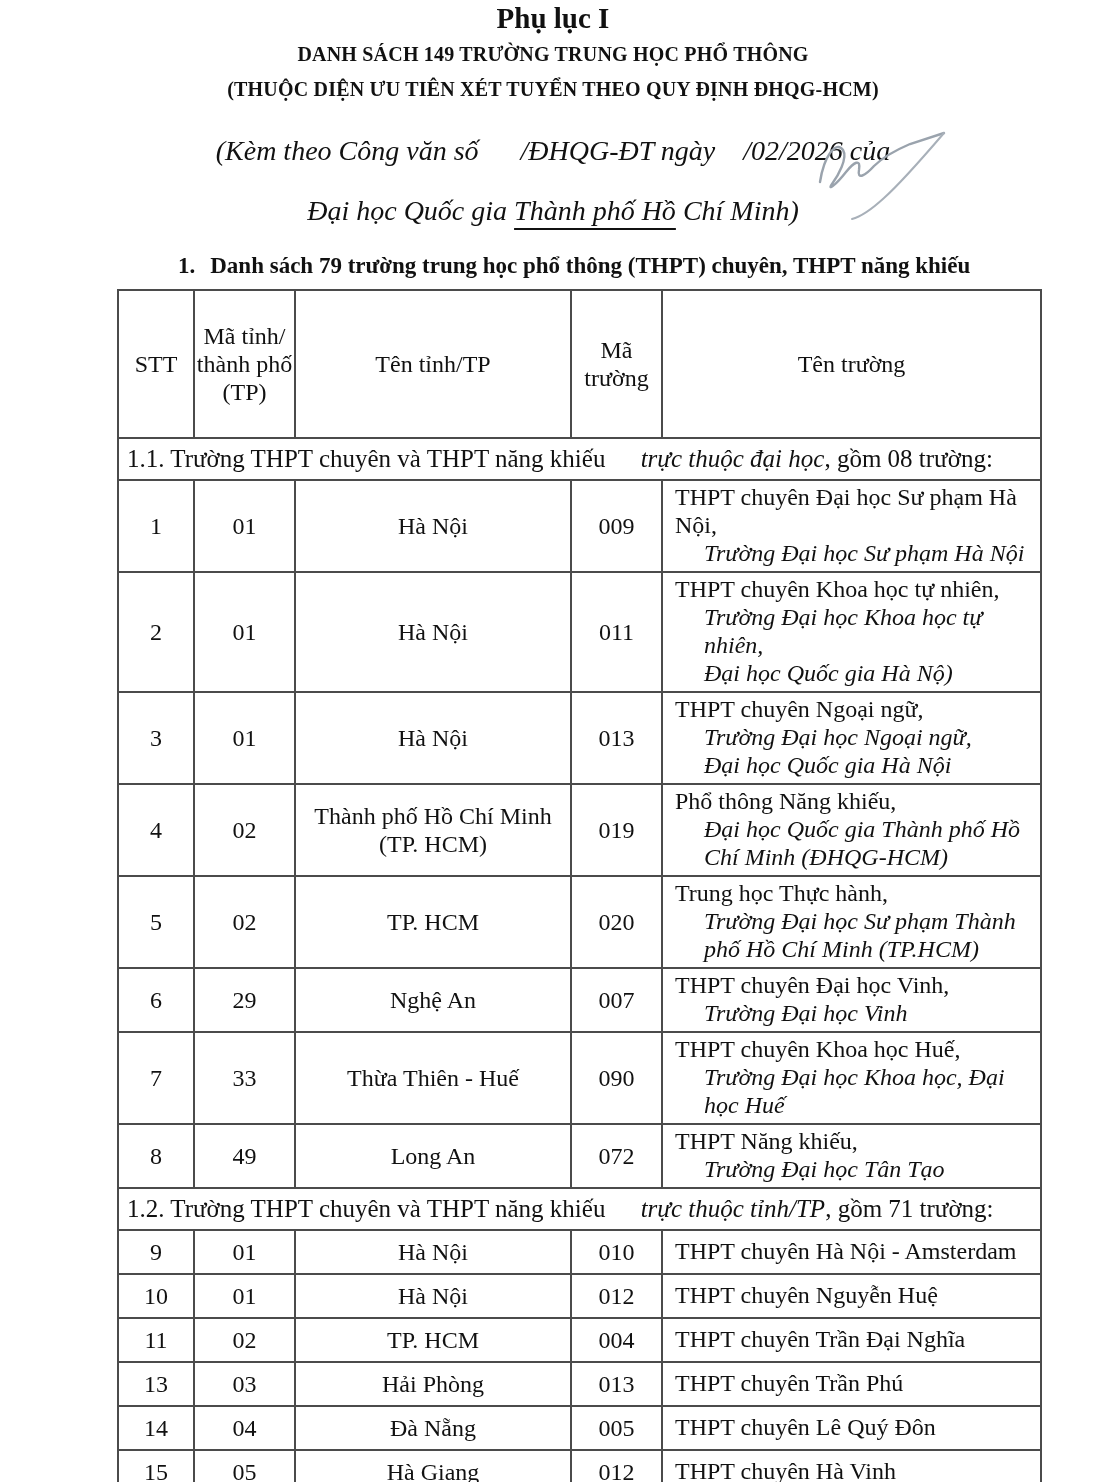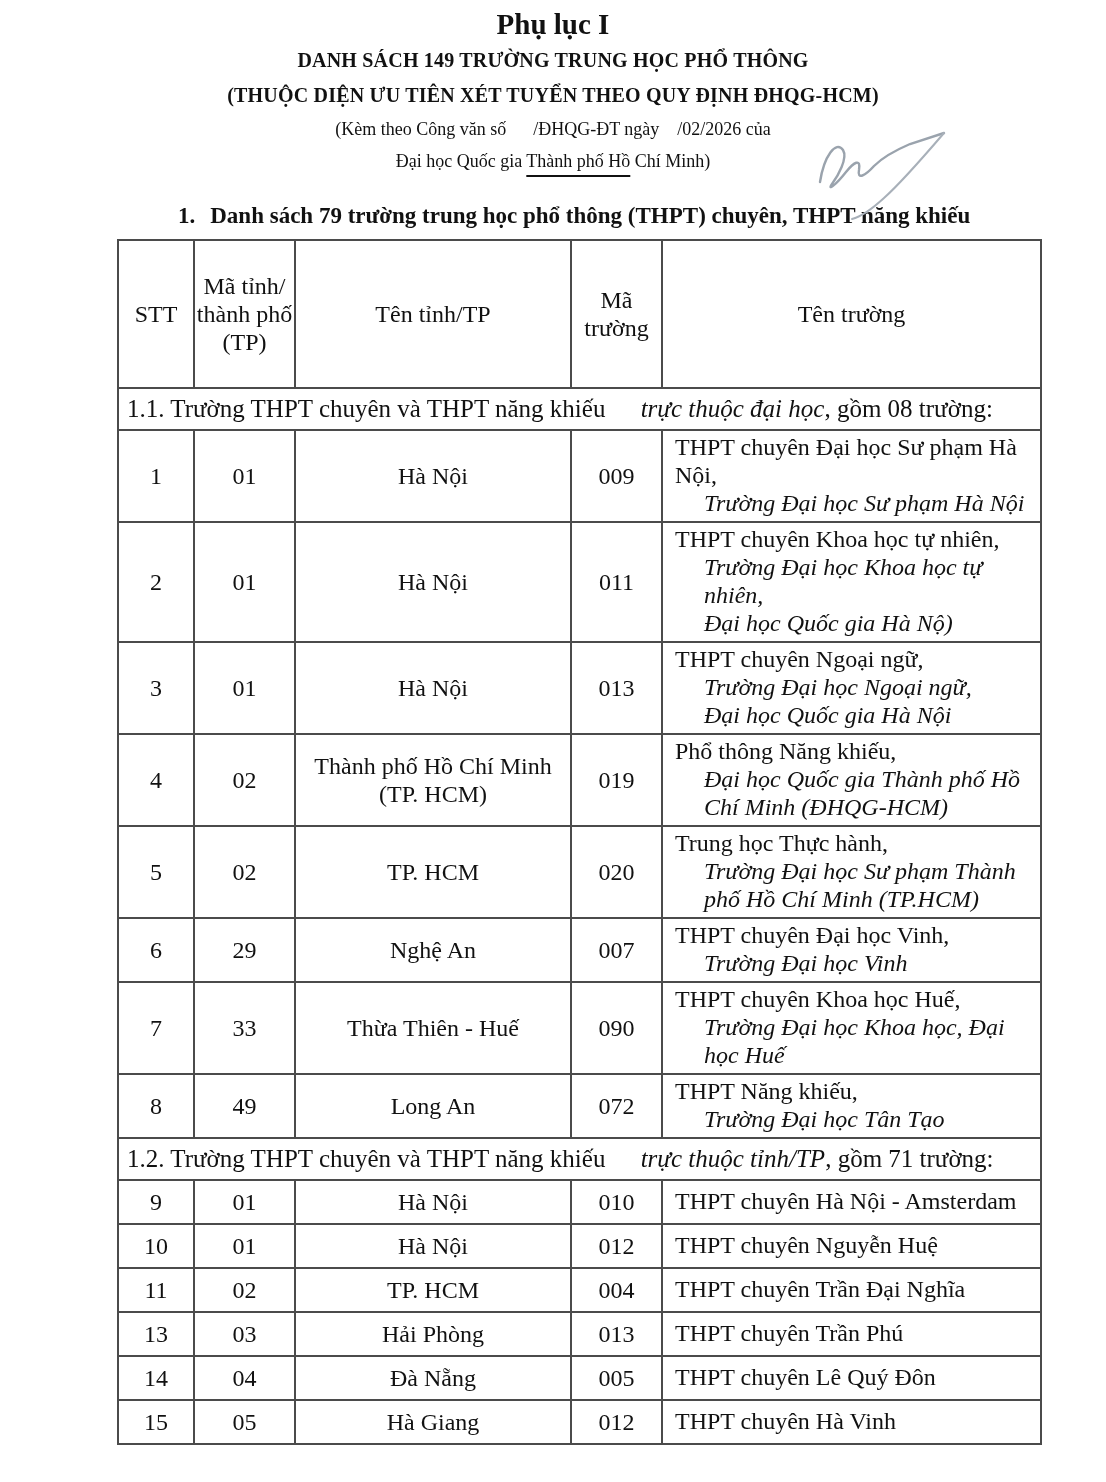--- a/index.html
+++ b/index.html
@@ -4,24 +4,24 @@
 <style>
   html,body{margin:0;padding:0;background:#ffffff;}
   .page{
     position:relative;
     width:1106px;height:1482px;
     background:#ffffff;
     font-family:"Liberation Serif","DejaVu Serif",serif;
     color:#111111;
     overflow:hidden;
   }
-  .doc-header{text-align:center;padding-top:6px;}
+  .doc-header{text-align:center;}
   .h-title{font-size:29px;font-weight:bold;line-height:37px;}
   .h-line{font-size:20px;font-weight:bold;line-height:35px;letter-spacing:0.2px;}
-  .h-sub{font-size:18px;line-height:32px;}
+  .h-sub{font-size:28px;font-style:italic;line-height:32px;margin-top:28px;}
   .u-line{text-decoration:underline;text-underline-offset:8px;text-decoration-thickness:1.5px;}
   .signature{position:absolute;left:806px;top:120px;}
   .section-heading{
     margin:26px 0 10px 178px;
     font-size:23px;font-weight:bold;
     text-align:left;
   }
   .section-heading .num{margin-right:15px;}
   table.schools{
     margin-left:117px;

